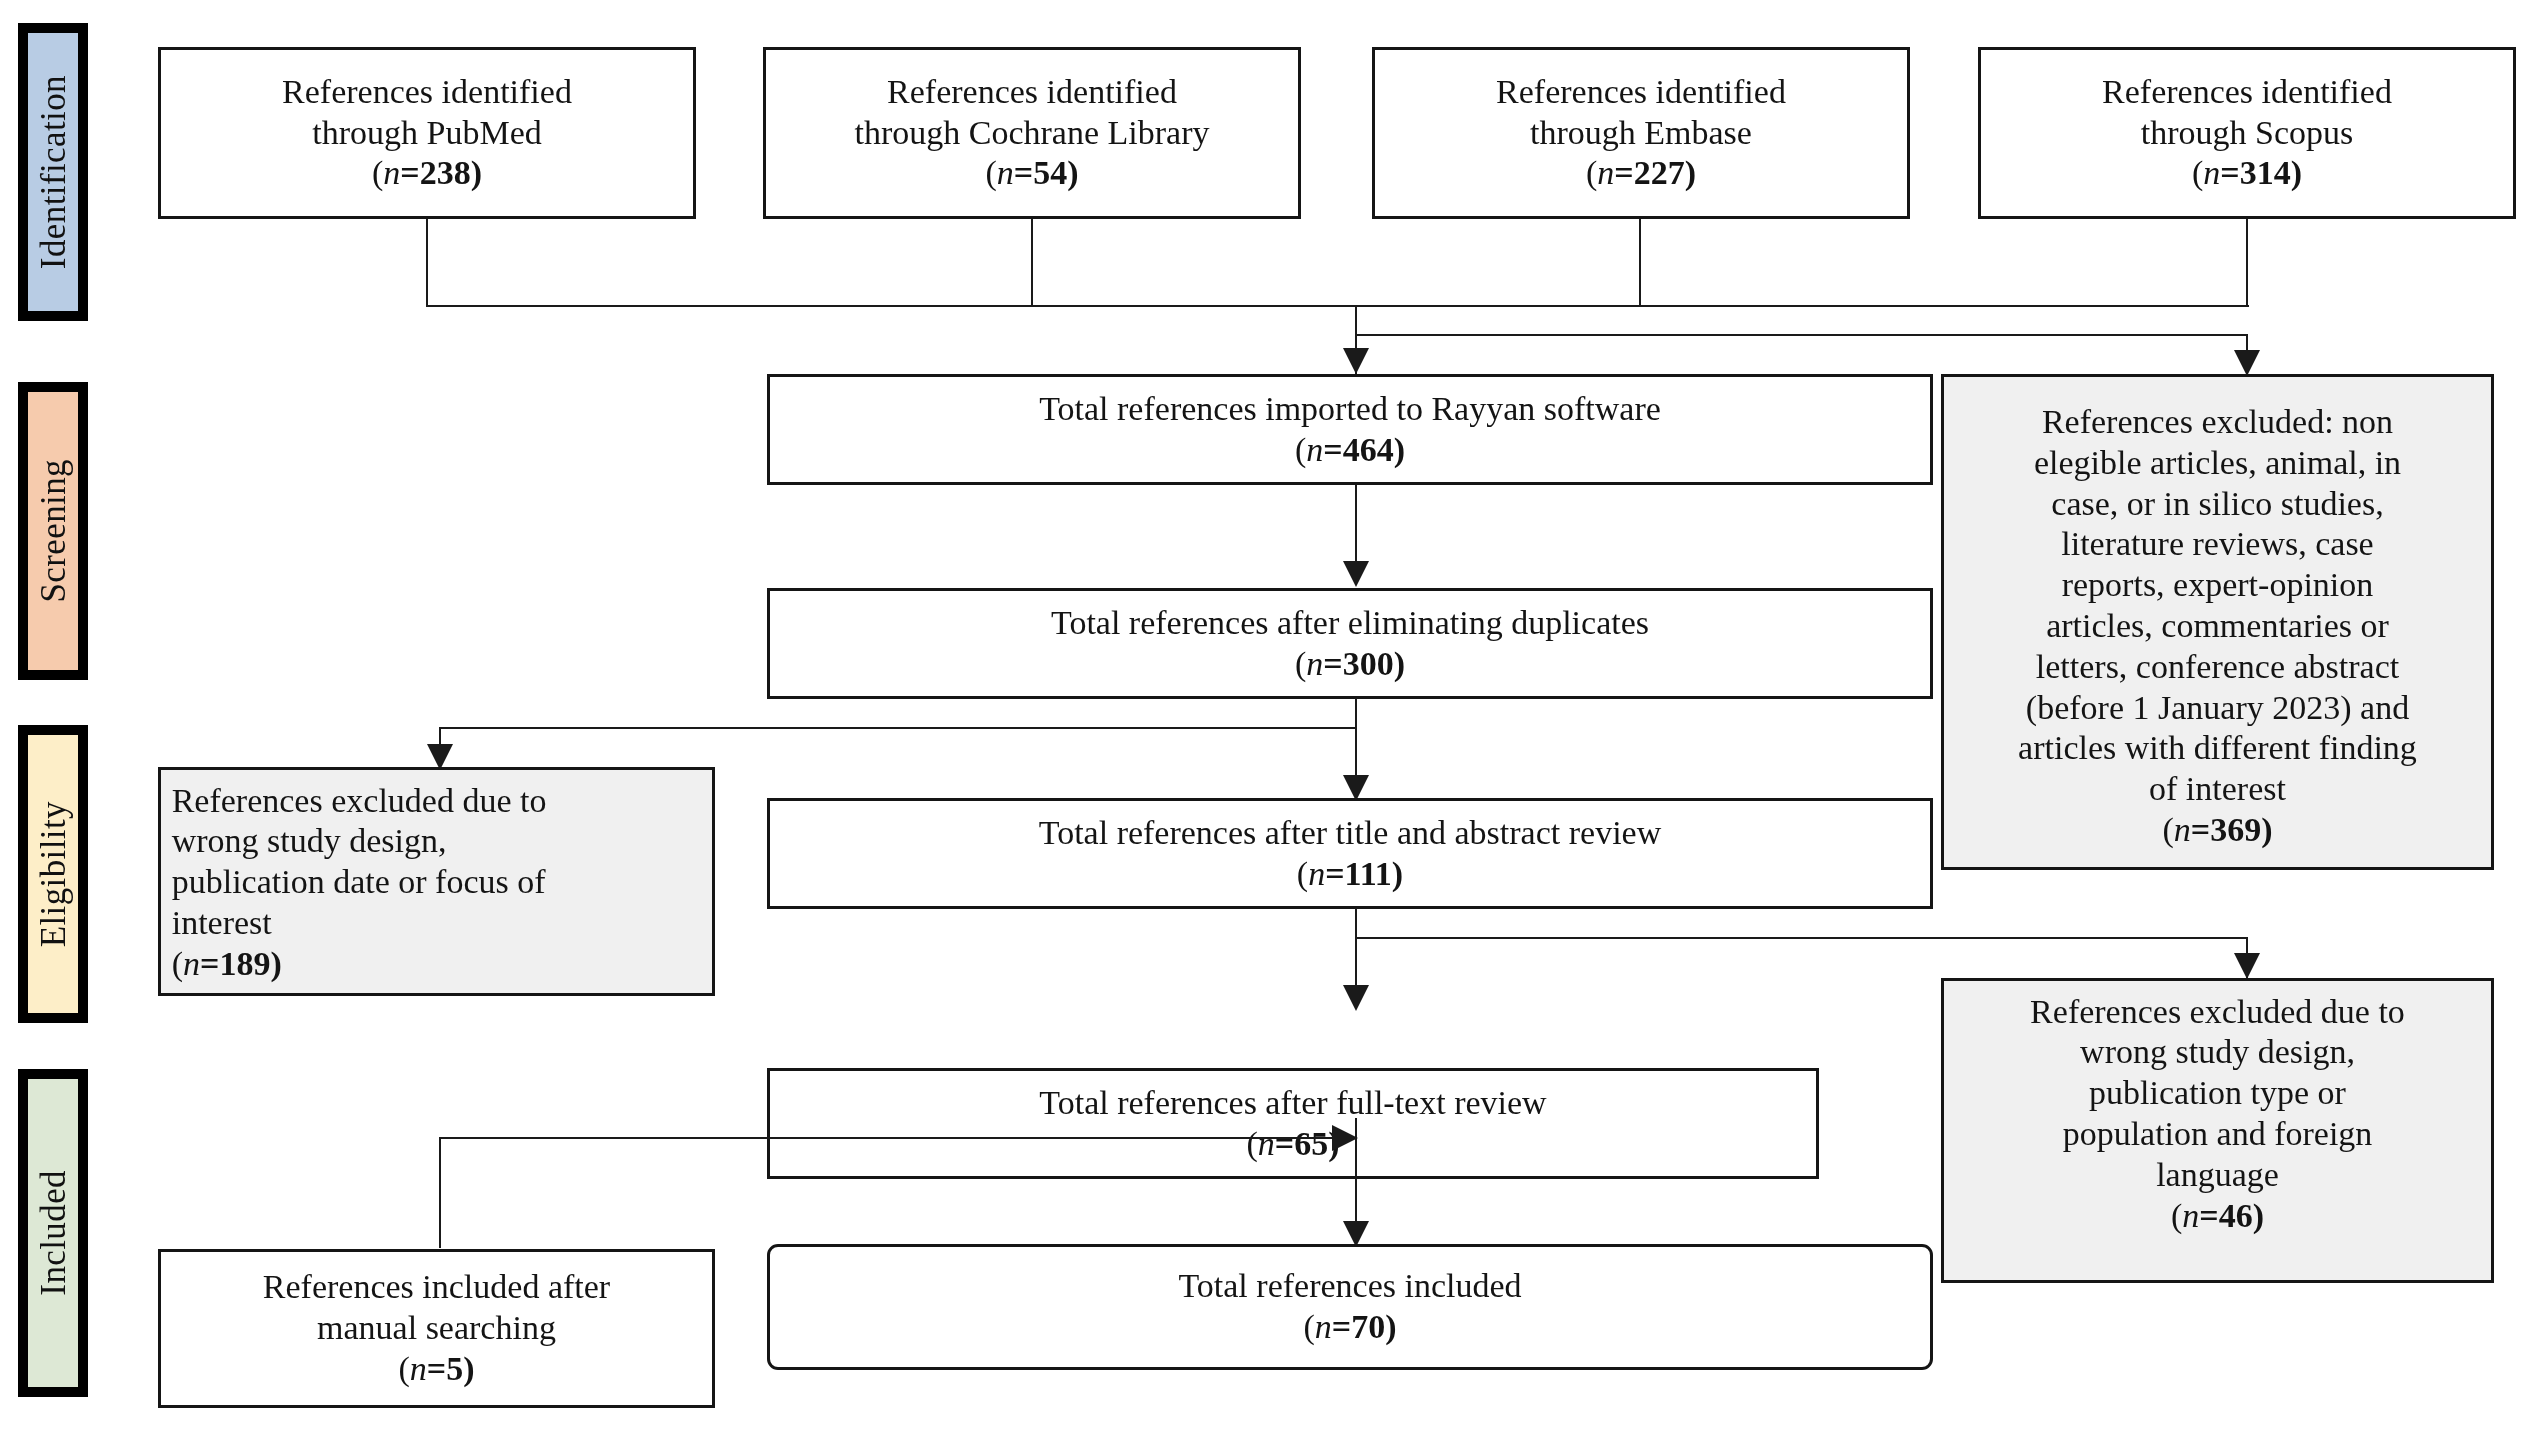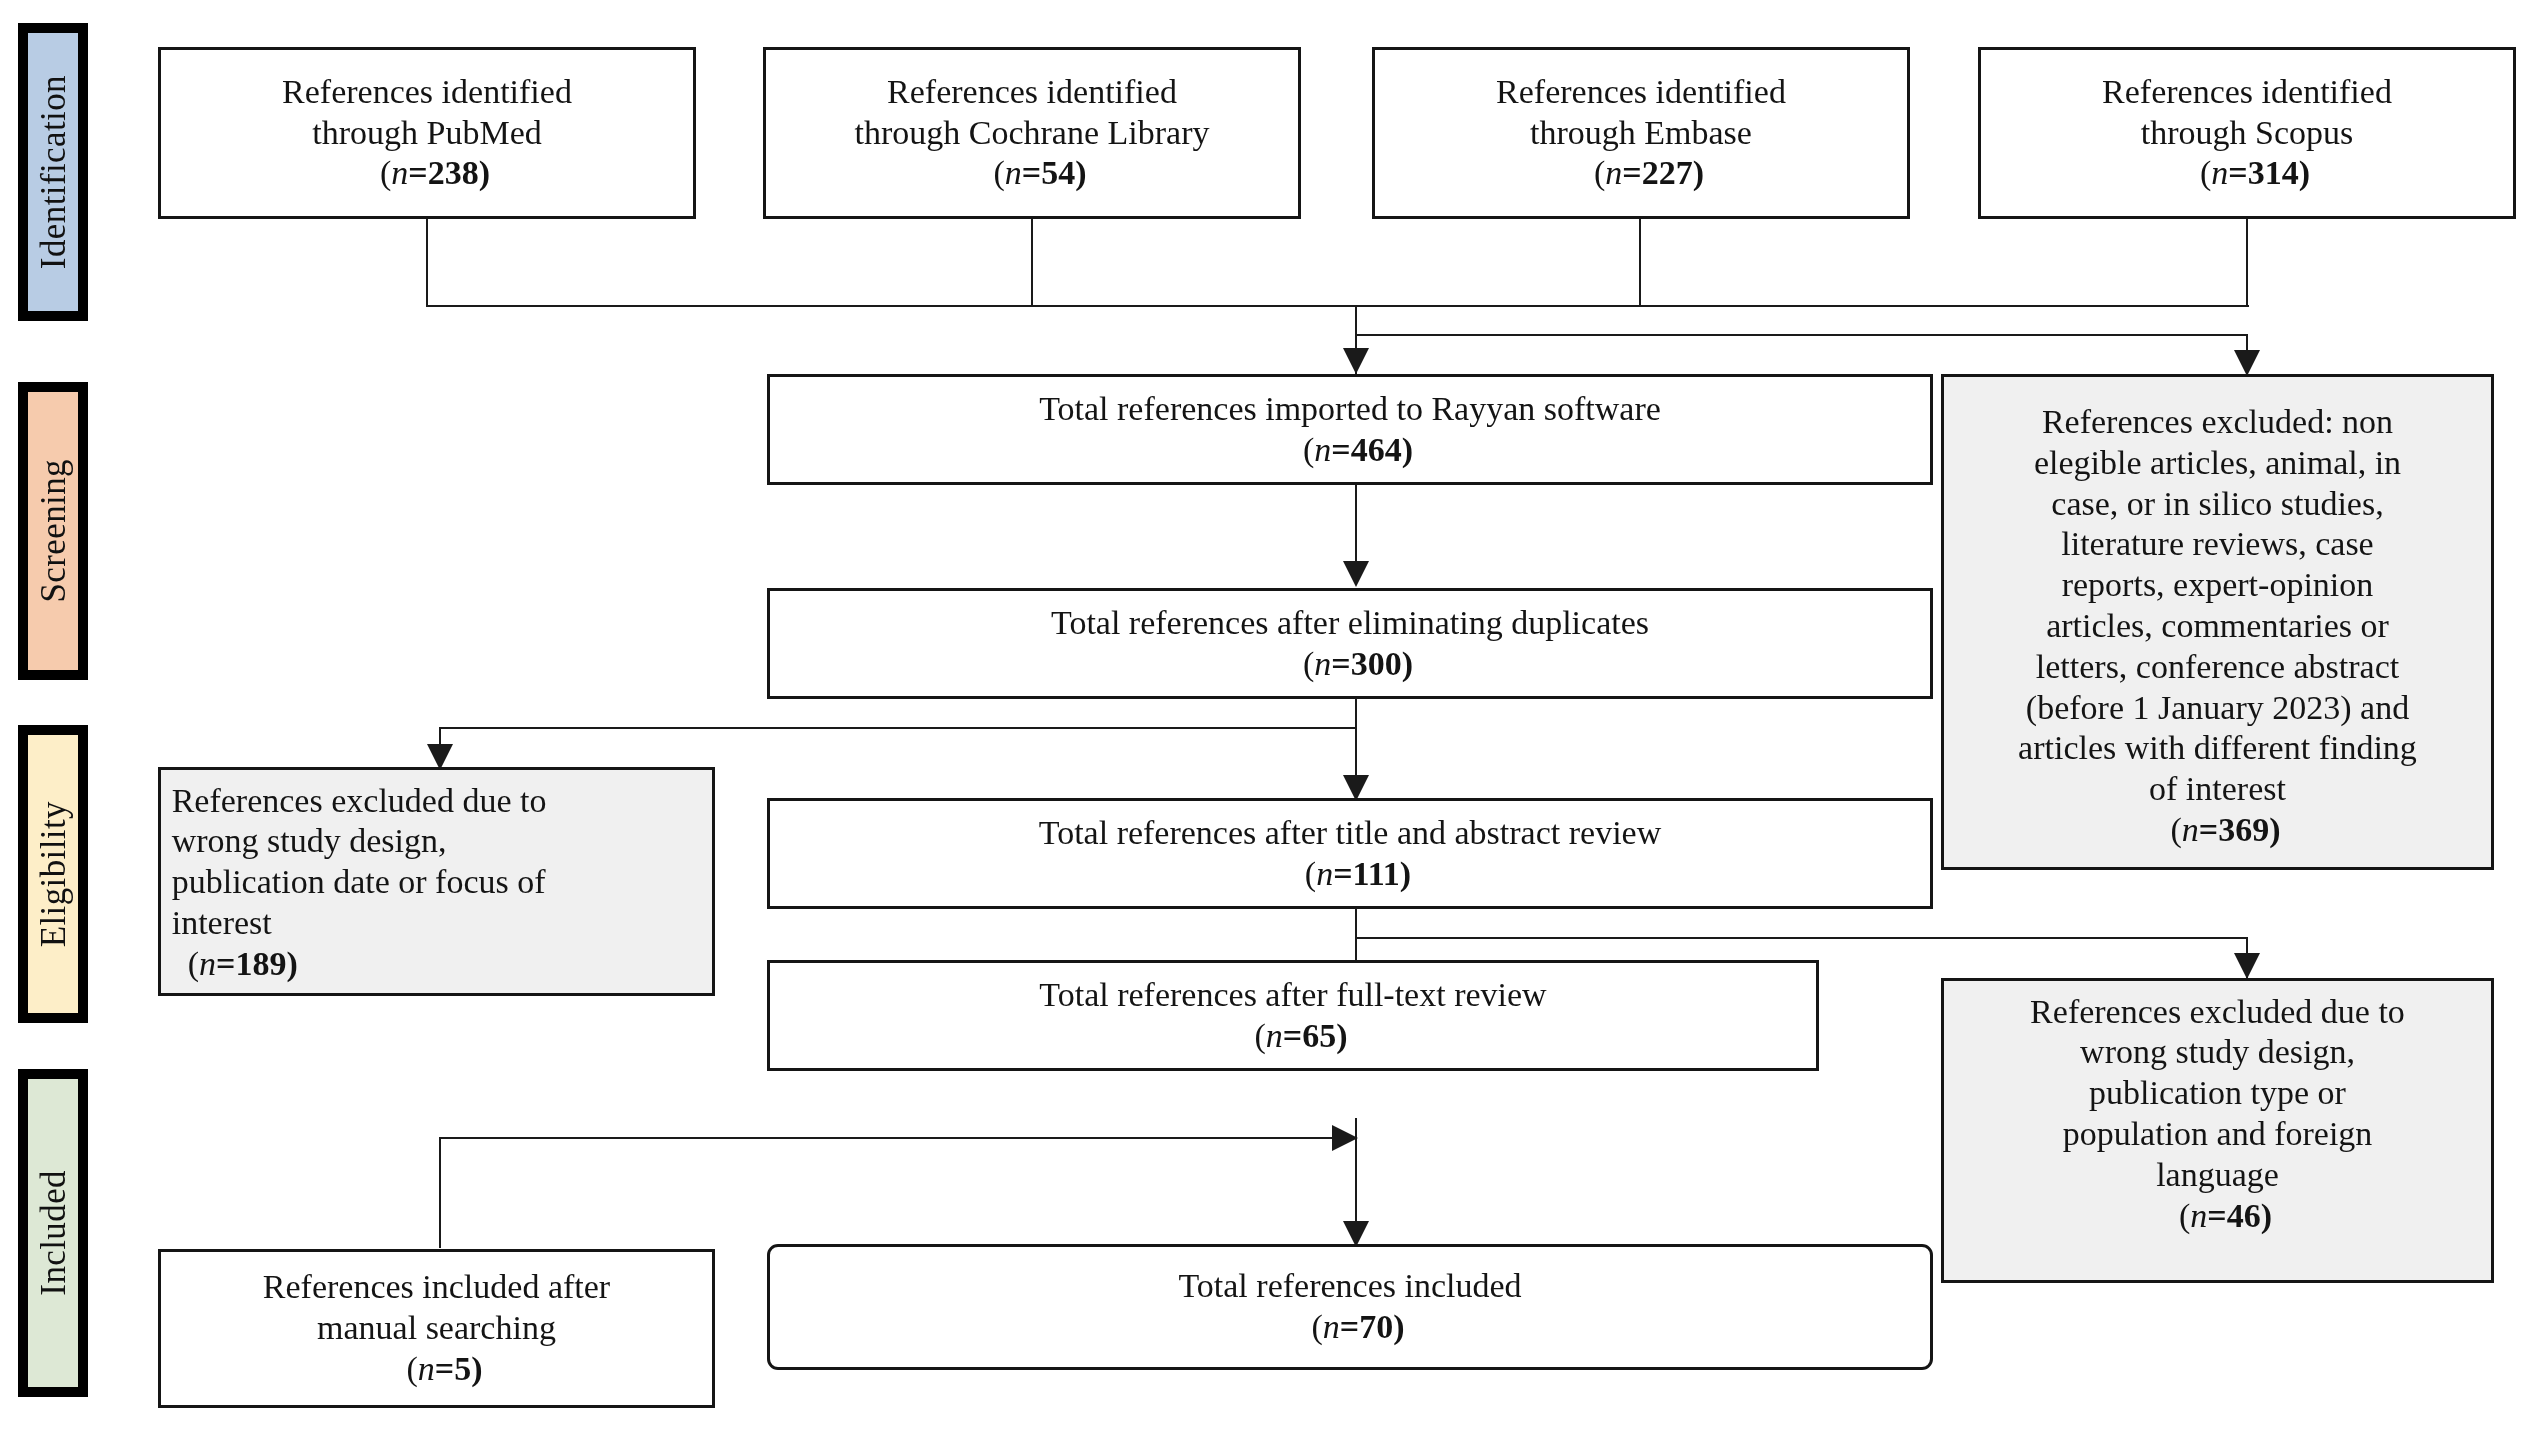--- a/index.html
+++ b/index.html
@@ -48,21 +48,21 @@
     padding: 6.1px 10.7px;
     font-size: 34px;
     line-height: 1.20;
     color: #141414;
     text-align: center;
   }
   .node.grey { background: #f0f0f0; }
   .node.leftalign { text-align: left; align-items: flex-start; }
   .node .line { display: block; width: 100%; }
   .node.leftalign .line { text-align: left; }
-  .node .ncount { display: block; width: 100%; margin-left: 16px; }
+  .node .ncount { display: block; width: 100%; }
   .node.leftalign .ncount { text-align: left; }
   .ncount i { font-style: italic; font-weight: 400; }
   .ncount b { font-weight: 700; }
 
   
   .hline, .vline {
     position: absolute;
     background: #1a1a1a;
   }
   .hline { height: 2.3px; }
@@ -191,21 +191,21 @@
     <span class="ncount"><span>(</span><i>n</i><b>=111)</b></span>
   </div>
 
   <div class="vline" style="left:1355px; top:908px; height:99px;"></div>
   <div class="hline" style="left:1355px; top:937px; width:891px;"></div>
   <div class="vline" style="left:2246px; top:937px; height:42px;"></div>
   <div class="arrow-down" style="left:2234px; top:953px;"></div>
 
   <div class="arrow-down" style="left:1343px; top:985px;"></div>
 
-  <div class="node" style="left:767px; top:960px; width:1052px; height:111px;">
+  <div class="node" style="left:767px; top:1068px; width:1052px; height:111px;">
     <span class="line">Total references after full-text review</span>
     <span class="ncount"><span>(</span><i>n</i><b>=65)</b></span>
   </div>
 
   <div class="node grey" style="left:1941px; top:978px; width:553px; height:305px; justify-content:flex-start; padding-top:10.7px;">
     <span class="line">References excluded due to</span>
     <span class="line">wrong study design,</span>
     <span class="line">publication type or</span>
     <span class="line">population and foreign</span>
     <span class="line">language</span>

